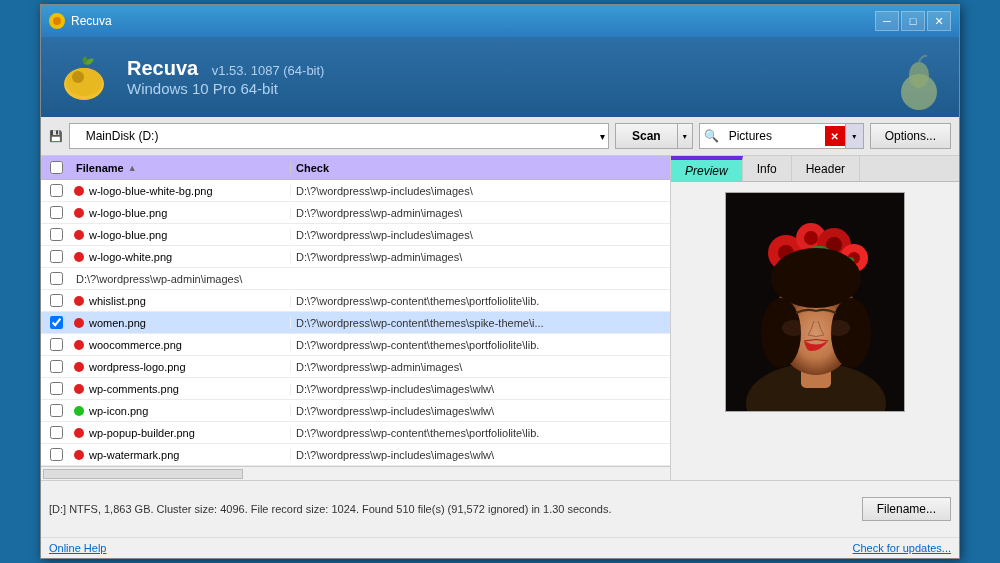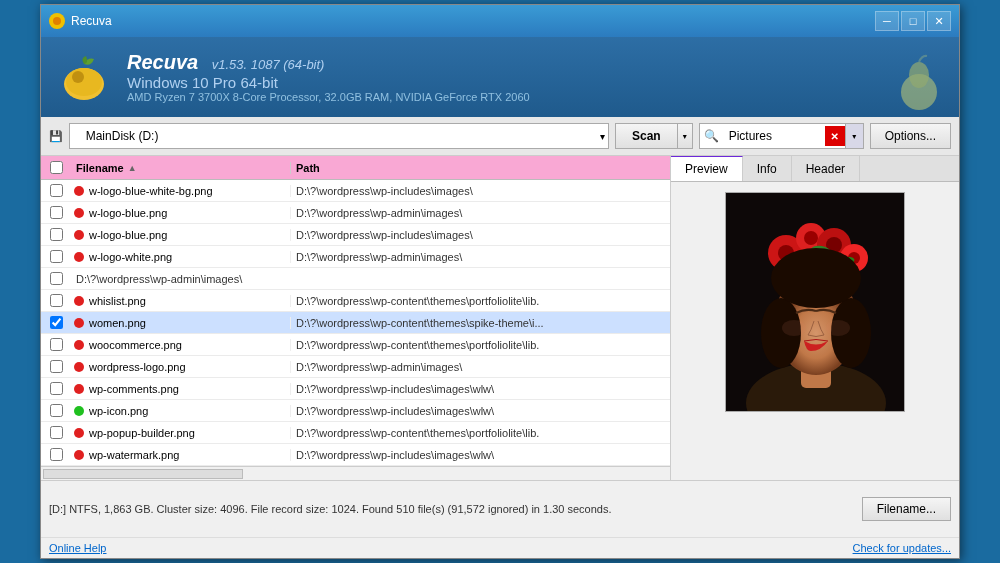--- a/index.html
+++ b/index.html
@@ -79,21 +79,20 @@
       width: 56px;
       height: 56px;
     }
     .app-title-block {
       flex: 1;
     }
     .app-title {
       font-size: 20px;
       font-weight: bold;
       color: white;
-      font-style: italic;
     }
     .app-version {
       font-size: 15px;
       color: #b0d0f0;
     }
     .app-sysinfo {
       font-size: 11px;
       color: #90c0e0;
     }
     .pear-icon {
@@ -201,21 +200,21 @@
       overflow: hidden;
     }
     .file-list-panel {
       flex: 0 0 630px;
       display: flex;
       flex-direction: column;
       border-right: 1px solid #ccc;
     }
     .file-list-header {
       display: flex;
-      background: #f9a8d4;
+      background: #c4b5fd;
       border-bottom: 1px solid #bbb;
       height: 24px;
       align-items: center;
     }
     .file-list-header-checkbox {
       width: 30px;
       display: flex;
       align-items: center;
       justify-content: center;
     }
@@ -308,22 +307,23 @@
     .preview-tab {
       padding: 0 14px;
       height: 100%;
       display: flex;
       align-items: center;
       font-size: 12px;
       cursor: pointer;
       border-right: 1px solid #ccc;
     }
     .preview-tab.active {
-      background: #ffffff;
-      border-top: 1px solid #6d28d9;
+      background: #5eead4;
+      border-top: 4px solid #6d28d9;
+      font-style: italic;
     }
     .preview-content {
       flex: 1;
       display: flex;
       align-items: flex-start;
       justify-content: center;
       padding: 10px;
       overflow: hidden;
     }
     .preview-image {
@@ -424,21 +424,20 @@
         <path d="M28 15 Q32 8 38 10 Q35 18 28 15Z" fill="#60a030"></path>
         <path d="M28 15 Q24 9 30 7 Q33 14 28 15Z" fill="#50902a"></path>
       </svg>
     </div>
     <div class="app-title-block">
       <div class="app-title">
         <span>Recuva</span>
         <span style="font-size:13px;font-weight:normal;color:#b0d0f0;margin-left:8px;">v1.53. 1087 (64-bit)</span>
       </div>
       <div class="app-version">Windows 10 Pro 64-bit</div>
-      <div class="app-sysinfo">AMD Ryzen 7 3700X 8-Core Processor, 32.0GB RAM, NVIDIA GeForce RTX 2060</div>
     </div>
     <div class="pear-icon">
       <svg width="50" height="65" viewBox="0 0 50 65">
         <ellipse cx="25" cy="45" rx="18" ry="18" fill="#d4d870" opacity="0.7"></ellipse>
         <ellipse cx="25" cy="28" rx="10" ry="13" fill="#c0c860" opacity="0.7"></ellipse>
         <path d="M25 15 Q28 8 33 9" stroke="#8a8" stroke-width="2" fill="none" opacity="0.7"></path>
       </svg>
     </div>
   </div>
 
@@ -465,21 +464,21 @@
     <div class="file-list-panel">
       <div class="file-list-header">
         <div class="file-list-header-checkbox">
           <input type="checkbox" style="">
         </div>
         <div class="col-filename">
           <span>Filename</span>
           <span class="sort-arrow">▲</span>
         </div>
         <div class="col-path">
-          <span>Path</span>
+          <span>Check</span>
         </div>
       </div>
       <div class="file-list-scroll" id="file-list-scroll">
 
       <div class="file-row">
             <div class="file-row-check">
               <input type="checkbox" style="">
             </div>
             <div class="file-row-name">
               <div class="status-dot dot-red"></div>

